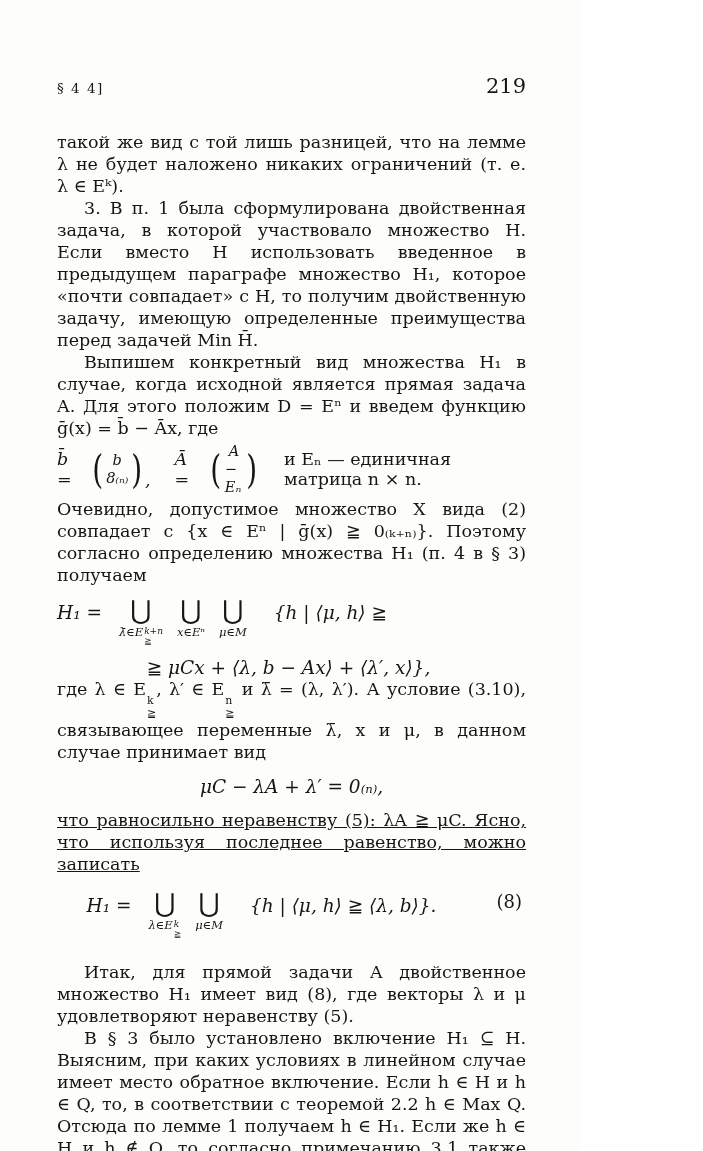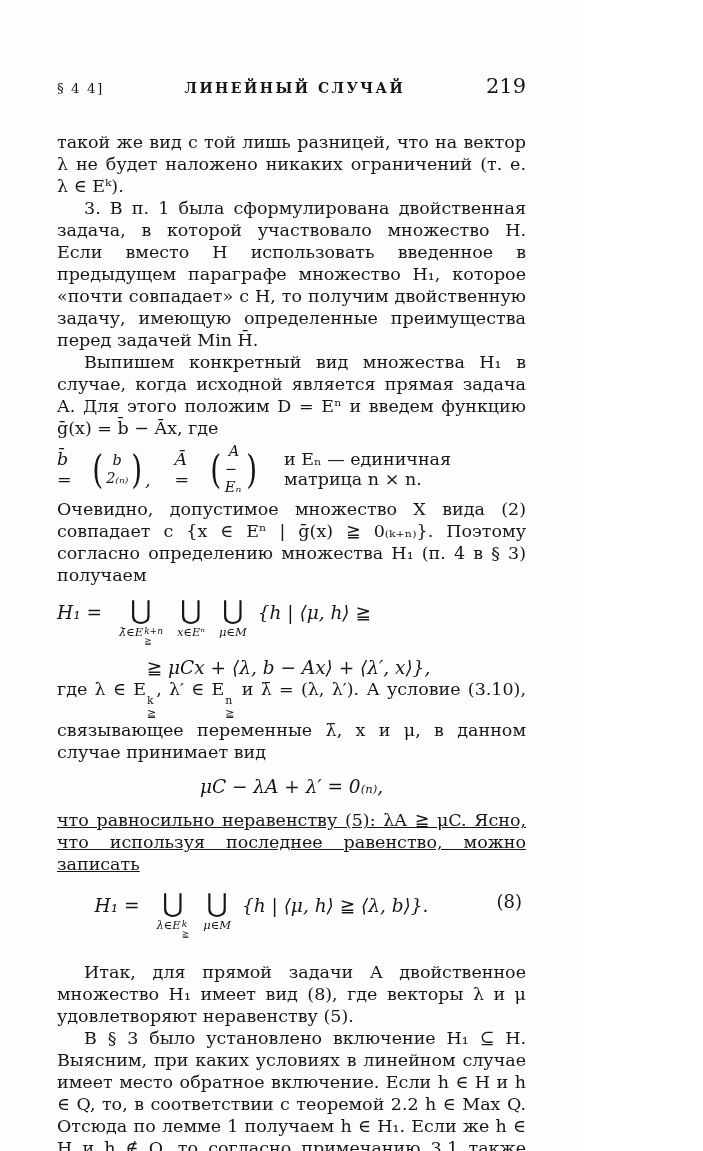--- a/index.html
+++ b/index.html
@@ -64,21 +64,21 @@
   }
   .bigcup .under {
     display:inline-flex; 
     font-size:11.5px; line-height:1; margin-top:3px; white-space:nowrap;
   }
   .ss {
     display:inline-flex; flex-direction:column; align-items:flex-start;
     font-size:9px; line-height:1; margin-left:1px;
   }
   .ss .s-sub { margin-top:1px; font-style:normal; }
-  .eq-body { margin-left:4px; white-space:nowrap; }
+  .eq-body { margin-left:20px; white-space:nowrap; }
   .eq1-line2 { text-align:center; padding-right:6px; margin-top:11px; }
   .eq-center { text-align:center; margin:13px 0 12px 0; }
   .eq8 { position:relative; display:flex; align-items:baseline; justify-content:center; margin:14px 0 22px 0; padding-right:60px; }
   .eq8 .lhs { margin-right:10px; }
   .eq8 .number {
     position:absolute; right:4px; top:2px;
     font-style:normal; font-size:18px;
   }
   
   .iss {
@@ -87,37 +87,36 @@
   }
   .iss .s-sub { margin-top:2px; }
 </style>
 </head>
 <body>
 
 <div class="page">
 
   <div class="header">
     <span class="sec">§ 4 4]</span>
-    <span class="title">ЛИНЕЙНЫЙ СЛУЧАЙ</span>
     <span class="pnum">219</span>
   </div>
 
-  <p class="body">такой же вид с той лишь разницей, что на вектор λ не будет наложено никаких ограничений (т. е. λ ∈ Eᵏ).</p>
+  <p class="body">такой же вид с той лишь разницей, что на лемме λ не будет наложено никаких ограничений (т. е. λ ∈ Eᵏ).</p>
 
   <p class="body indent mt2">3. В п. 1 была сформулирована двойственная задача, в которой участвовало множество H. Если вместо H использовать введенное в предыдущем параграфе множество H₁, которое «почти совпадает» с H, то получим двойственную задачу, имеющую определенные преимущества перед задачей Min H̄.</p>
 
   <p class="body indent mt3">Выпишем конкретный вид множества H₁ в случае, когда исходной является прямая задача A. Для этого положим D = Eⁿ и введем функцию ḡ(x) = b̄ − Āx, где</p>
 
   <div class="math-line">
     <span class="gap-s">b̄ =</span>
     <span class="pmatrix">
       <span class="paren">(</span>
       <span class="rows">
         <span>b</span>
-        <span>2₍ₙ₎</span>
+        <span>8₍ₙ₎</span>
       </span>
       <span class="paren">)</span>
     </span>
     <span class="after-comma gap-l">,</span>
     <span class="gap-s">Ā =</span>
     <span class="pmatrix gap-l">
       <span class="paren">(</span>
       <span class="rows">
         <span>A</span>
         <span>− Eₙ</span>

